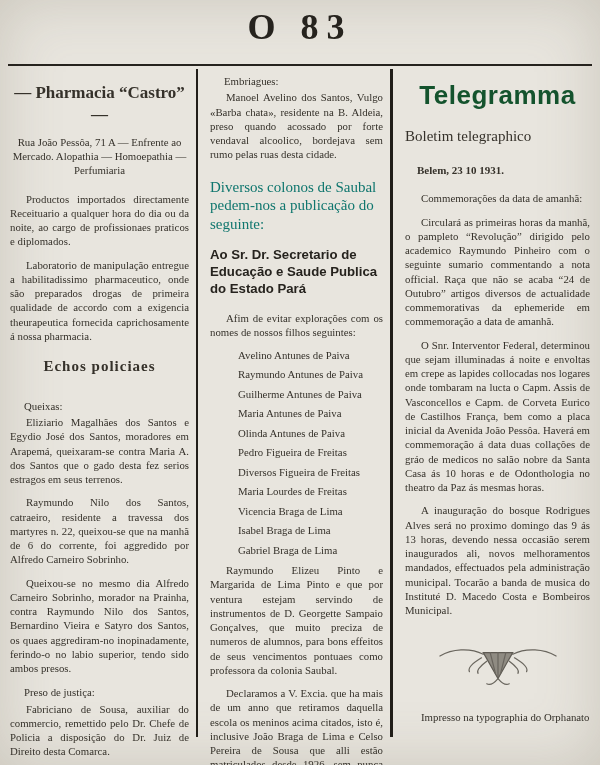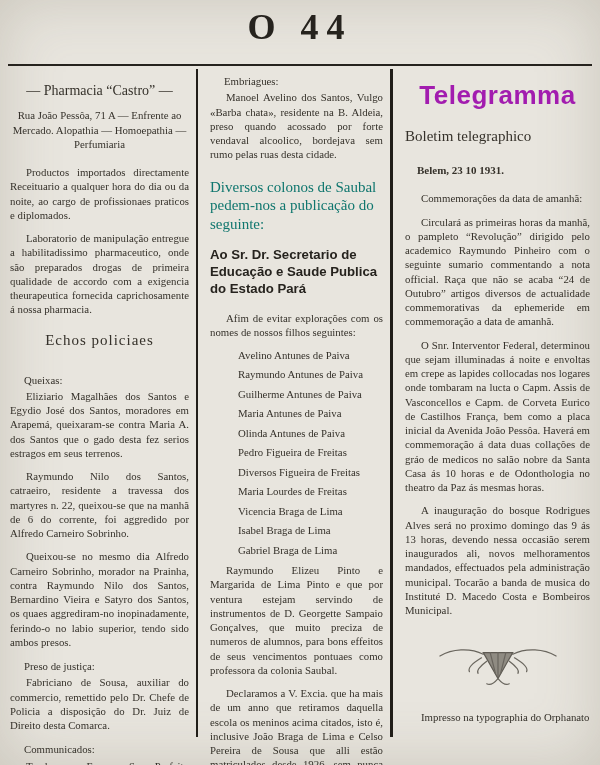--- a/index.html
+++ b/index.html
@@ -25,48 +25,48 @@
   .col1 { width:196px; padding:8px 7px 0 10px; }
   .vdiv { width:2px; background:#211e19; height:668px; margin-top:3px; flex:none; }
   .vdiv.right { width:3px; }
   .col2 { width:192px; padding:6px 7px 0 12px; }
   .col3 { flex:1; padding:6px 10px 0 12px; display:flex; flex-direction:column; }
 
   p { margin:0 0 9px 0; font-size:10.8px; line-height:1.32; text-align:justify; text-indent:16px; }
   .label { text-indent:14px; margin:10px 0 2px 0; text-align:left; }
   .centered { text-align:center; text-indent:0; }
 
-  .pharmacy-title { font-weight:normal; font-size:14px; margin:8px 0 8px 0; }
+  .pharmacy-title { font-weight:bold; font-size:17px; margin:8px 0 8px 0; }
   .pharmacy-address { margin-bottom:14px;text-align:center; }
-  .echos-title { font-size:15px; font-weight:normal; letter-spacing:1px; margin:14px 0 22px 0; }
+  .echos-title { font-size:15px; font-weight:bold; letter-spacing:1px; margin:14px 0 22px 0; }
 
   .col2-headline { font-size:15px; line-height:1.25; text-align:left; text-indent:0;
                    margin:16px 0 12px 0; color:#0f766e; }
   .col2-subhead  { font-family:"Liberation Sans", sans-serif; font-weight:bold;
                    font-size:13.2px; line-height:1.3; text-align:left; text-indent:0;
                    margin:0 0 14px 0; color:#26231e; }
   .name { font-size:10.8px; margin:0 0 7.5px 28px; }
   .ornament-wrap { text-align:center; margin-top:16px; }
 
   .tele-title { font-family:"Liberation Sans", sans-serif; font-weight:bold;
                 font-size:26px; letter-spacing:0.5px; text-align:center;
-                margin:8px 0 16px 0; color:#a21caf; }
+                margin:8px 0 16px 0; color:#14532d; }
   .tele-subtitle { font-size:15px; text-align:left; text-indent:0; margin:0 0 16px 0; }
   .tele-dateline { font-weight:bold; font-size:11px; text-align:left; text-indent:12px; margin:0 0 14px 0; }
   .tele-footer { margin-top:auto; margin-bottom:40px; text-align:left; }
 
   svg.orn { opacity:0.8; }
 </style>
 </head>
 <body>
 
 <div class="page">
 
   <div class="masthead">
-    <h1>O 44</h1>
+    <h1>O 83</h1>
   </div>
   <div class="masthead-rule"></div>
 
   <div class="columns">
 
     <div class="col col1">
       <p class="centered pharmacy-title">— Pharmacia “Castro” —</p>
       <p class="centered pharmacy-address">Rua João Pessôa, 71 A — Enfrente ao Mercado. Alopathia — Homoepathia — Perfumiaria</p>
       <p>Productos importados directamente Receituario a qualquer hora do dia ou da noite, ao cargo de profissionaes praticos e diplomados.</p>
       <p>Laboratorio de manipulação entregue a habilitadissimo pharmaceutico, onde são preparados drogas de primeira qualidade de accordo com a exigencia theurapeutica fornecida caprichosamente á nossa pharmacia.</p>

